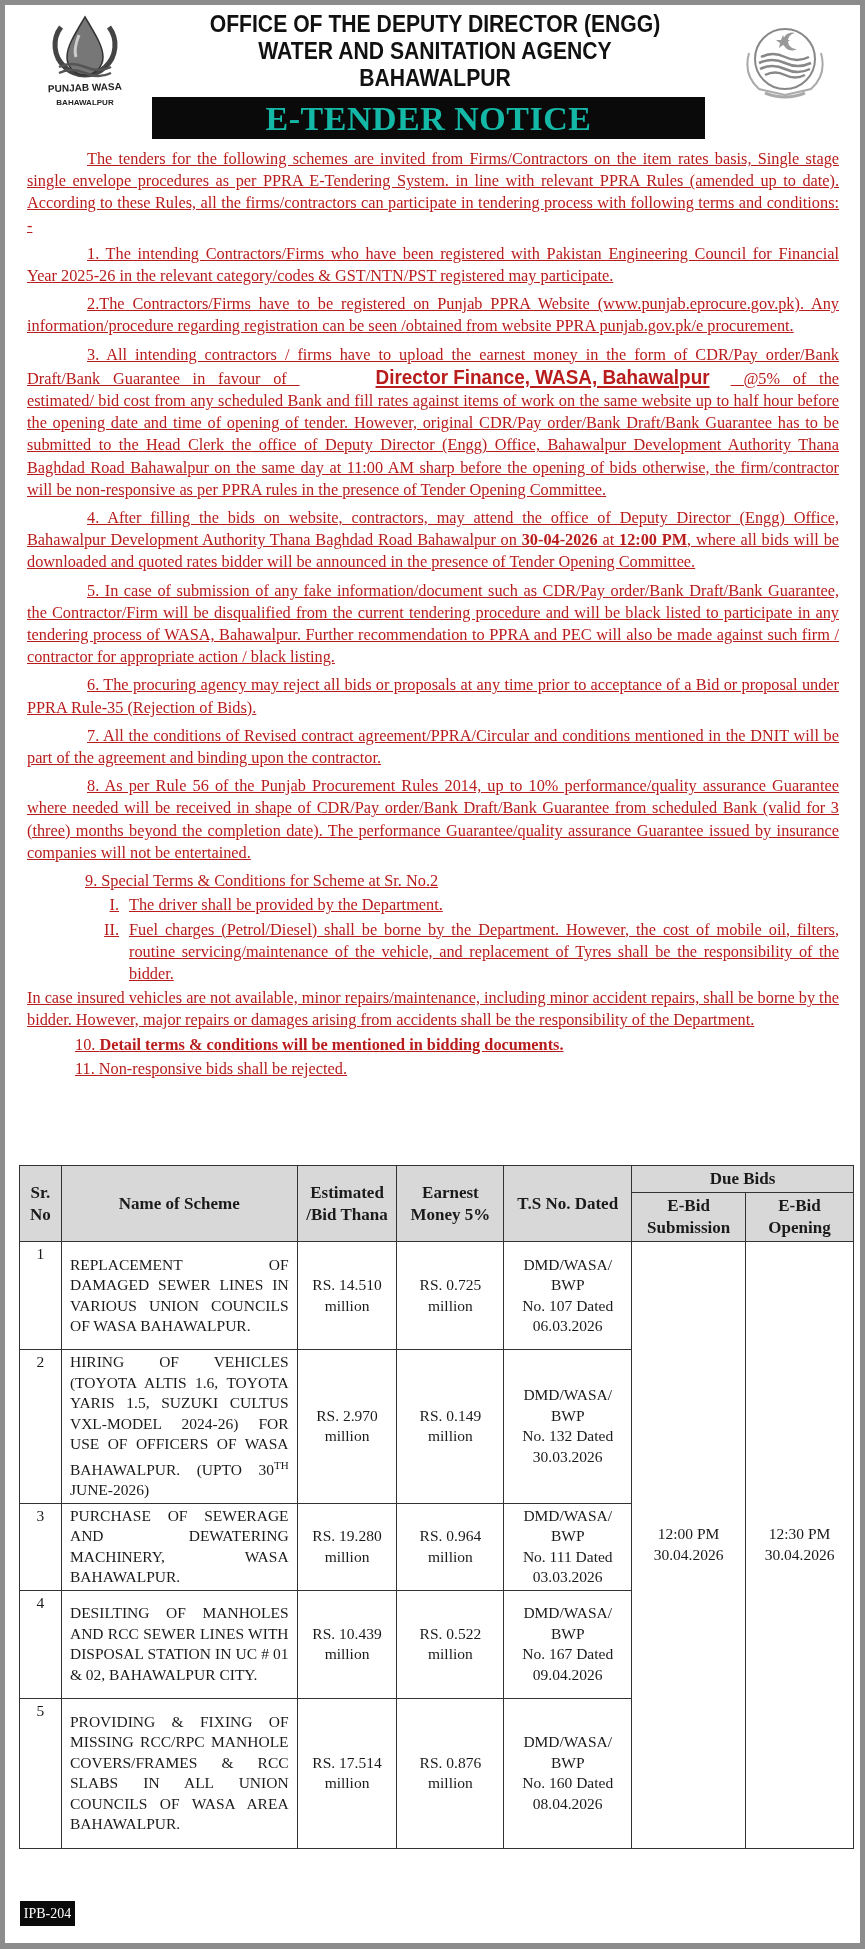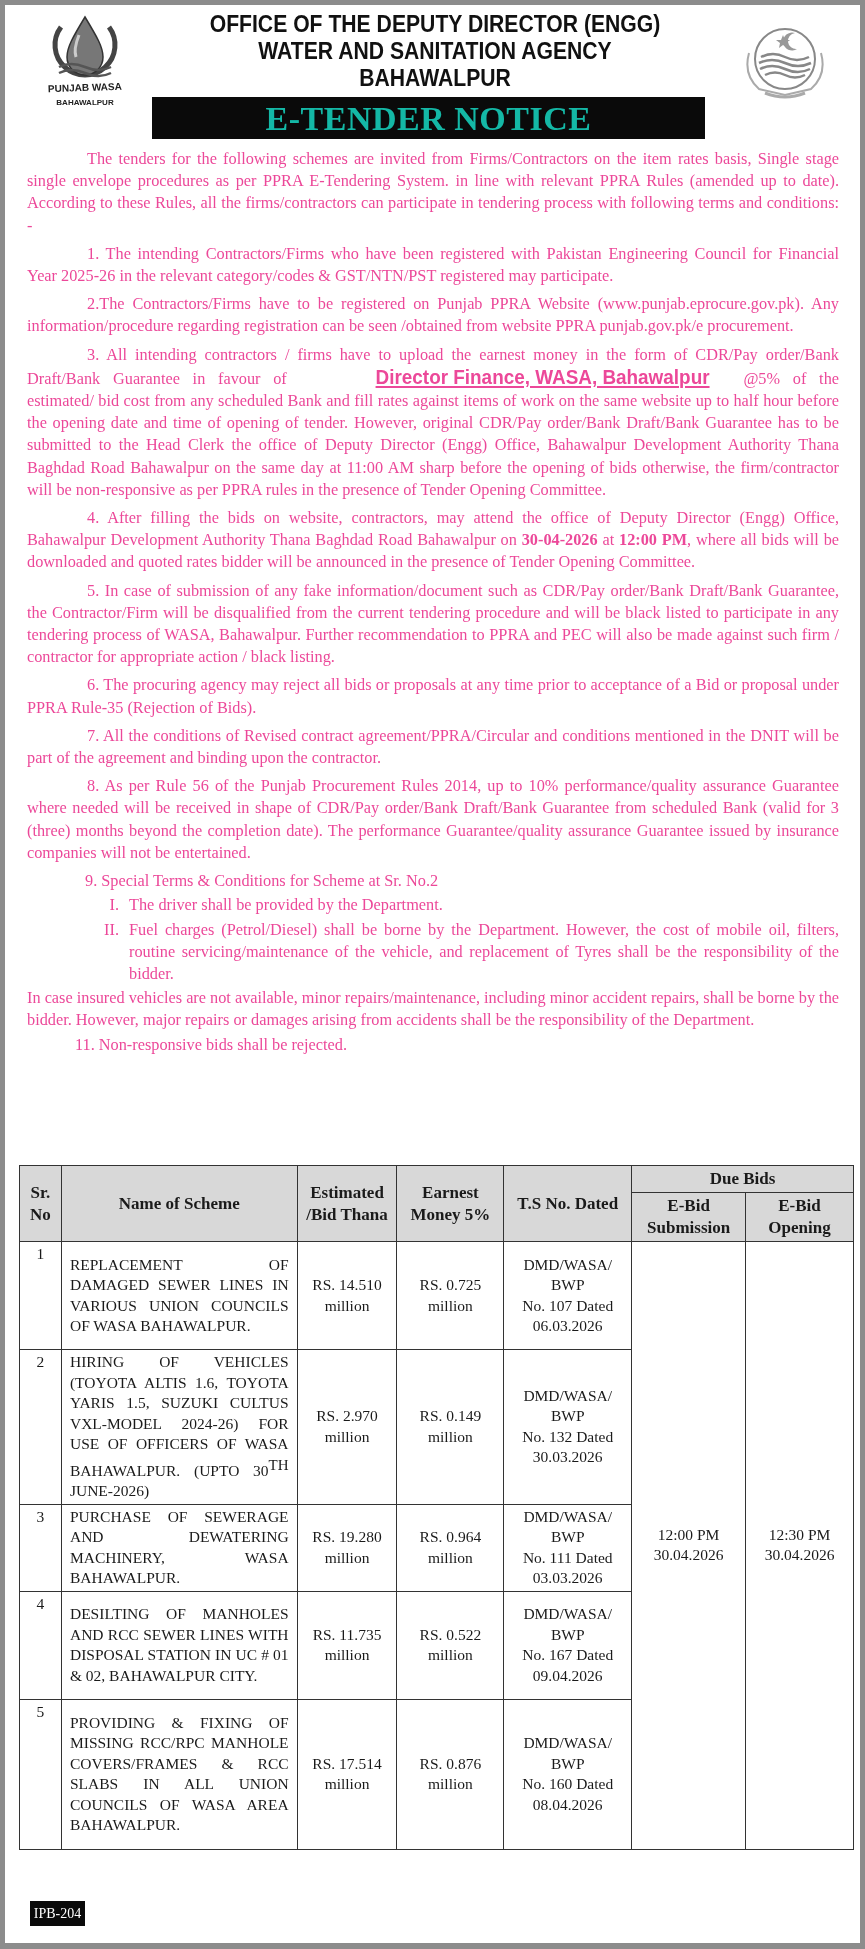--- a/index.html
+++ b/index.html
@@ -10,37 +10,37 @@
   .page {
     position:absolute; left:5px; top:5px; width:855px; height:1938px; background:#fff;
   }
   .hdr { position:relative; height:140px; }
   .logo-left { position:absolute; left:40px; top:8px; width:80px; height:96px; }
   .logo-right { position:absolute; left:730px; top:18px; width:100px; height:80px; }
   .hdr-titles { position:absolute; left:130px; width:600px; top:6px; text-align:center;
     font-family:"Liberation Sans", sans-serif; font-weight:bold; font-size:23px; line-height:27px; color:#111; transform:scaleX(0.92); }
   .banner { position:absolute; left:147px; top:92px; width:553px; height:42px; background:#0a0a0a; color:#14b8a6;
     text-align:center; font-family:"Liberation Serif", serif; font-weight:bold; font-size:34px; line-height:43px; letter-spacing:0.5px; }
-  .body { position:absolute; left:22px; top:143px; width:812px; font-size:16.3px; line-height:22.2px; text-align:justify; color:#ec4899; }
+  .body { position:absolute; left:22px; top:143px; width:812px; font-size:16.3px; line-height:22.2px; text-align:justify; color:#b91c1c;text-decoration:underline; }
   .p { margin:0 0 6px 0; text-indent:60px; }
   .bigbold { font-family:"Liberation Sans", sans-serif; font-weight:bold; font-size:21px; text-decoration:underline; transform:scaleX(0.9); display:inline-block; }
   .b { font-weight:bold; }
   .sub { padding-left:58px; margin:0 0 2px 0; }
   .roman { display:flex; margin:0 0 2px 0; }
   .roman .rn { width:92px; text-align:right; padding-right:10px; flex:none; }
   .roman .rt { flex:1; }
   table.tender { position:absolute; left:14px; top:1160px; width:835px; border-collapse:collapse; font-size:15.5px; line-height:20.5px; }
   table.tender th, table.tender td { border:1.3px solid #333; vertical-align:middle; }
   table.tender th { background:#d8d8d8; font-weight:bold; font-size:17px; line-height:22px; text-align:center; padding:2px; }
   table.tender td { text-align:center; padding:2px 4px; }
   td.sr { vertical-align:top !important; }
   td.name { text-align:justify !important; text-align-last:left; padding:2px 8px !important; }
   .sig { position:absolute; left:520px; top:1947px; width:300px; text-align:center; font-size:20px; line-height:25px; }
   .sig .t { font-weight:bold; font-size:21px; }
-  .ipb { position:absolute; left:25px; top:1896px; width:55px; height:25px; background:#0a0a0a; color:#fff; font-size:14px; line-height:25px; text-align:center; }
+  .ipb { position:absolute; left:15px; top:1896px; width:55px; height:25px; background:#0a0a0a; color:#fff; font-size:14px; line-height:25px; text-align:center; }
 </style>
 </head>
 <body>
 
 <div class="page">
 
   <div class="hdr">
 
     <svg class="logo-left" viewBox="0 0 80 96">
       <path d="M16 14 A30 30 0 1 0 64 14" fill="none" stroke="#444" stroke-width="5"></path>
@@ -88,20 +88,21 @@
         <span class="rn">I.</span>
         <span class="rt">The driver shall be provided by the Department.</span>
       </div>
     <div class="roman">
         <span class="rn">II.</span>
         <span class="rt">Fuel charges (Petrol/Diesel) shall be borne by the Department. However, the cost of mobile oil, filters, routine servicing/maintenance of the vehicle, and replacement of Tyres shall be the responsibility of the bidder.</span>
       </div>
     <div class="roman">
         <span class="rt">In case insured vehicles are not available, minor repairs/maintenance, including minor accident repairs, shall be borne by the bidder. However, major repairs or damages arising from accidents shall be the responsibility of the Department.</span>
       </div>
+    <p class="sub" style="padding-left:48px;margin:2px 0 2px 0;"><span>10. </span><span class="b">Detail terms &amp; conditions will be mentioned in bidding documents.</span></p>
     <p class="sub" style="padding-left:48px;">11. Non-responsive bids shall be rejected.</p>
   </div>
 
   <table class="tender">
     <colgroup>
       <col style="width:42px">
         <col style="width:236px">
         <col style="width:100px">
         <col style="width:107px">
         <col style="width:128px">
@@ -144,21 +145,21 @@
             <div>12:00 PM</div>
             <div>30.04.2026</div>
           </td>
         <td rowspan="5">
             <div>12:30 PM</div>
             <div>30.04.2026</div>
           </td>
       </tr>
       <tr style="height:148px">
         <td class="sr">2</td>
-        <td class="name"><span>HIRING OF VEHICLES (TOYOTA ALTIS 1.6, TOYOTA YARIS 1.5, SUZUKI CULTUS VXL-MODEL 2024-26) FOR USE OF OFFICERS OF WASA BAHAWALPUR. (UPTO 30</span><sup style="font-size:15px">TH</sup><span> JUNE-2026)</span></td>
+        <td class="name"><span>HIRING OF VEHICLES (TOYOTA ALTIS 1.6, TOYOTA YARIS 1.5, SUZUKI CULTUS VXL-MODEL 2024-26) FOR USE OF OFFICERS OF WASA BAHAWALPUR. (UPTO 30</span><sup style="font-size:11px">TH</sup><span> JUNE-2026)</span></td>
         <td>
             <div>RS. 2.970</div>
             <div>million</div>
           </td>
         <td>
             <div>RS. 0.149</div>
             <div>million</div>
           </td>
         <td>
             <div>DMD/WASA/</div>
@@ -182,21 +183,21 @@
             <div>DMD/WASA/</div>
             <div>BWP</div>
             <div>No. 111 Dated</div>
             <div>03.03.2026</div>
           </td>
       </tr>
       <tr style="height:108px">
         <td class="sr">4</td>
         <td class="name">DESILTING OF MANHOLES AND RCC SEWER LINES WITH DISPOSAL STATION IN UC # 01 &amp; 02, BAHAWALPUR CITY.</td>
         <td>
-            <div>RS. 11.735</div>
+            <div>RS. 10.439</div>
             <div>million</div>
           </td>
         <td>
             <div>RS. 0.522</div>
             <div>million</div>
           </td>
         <td>
             <div>DMD/WASA/</div>
             <div>BWP</div>
             <div>No. 167 Dated</div>

